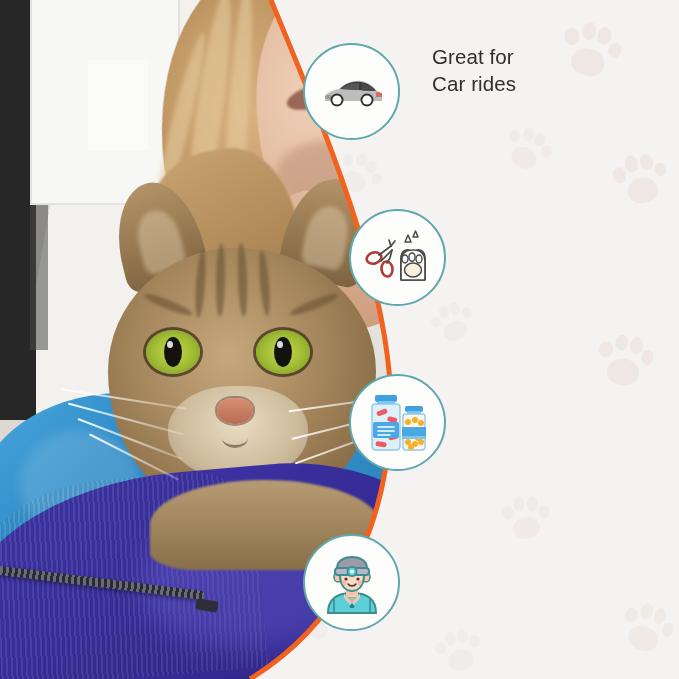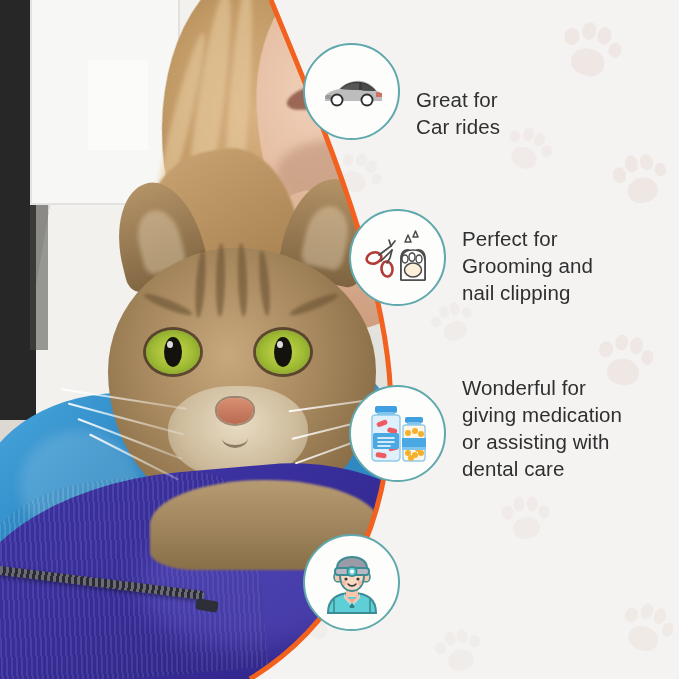--- a/index.html
+++ b/index.html
@@ -251,22 +251,22 @@
 
   
   .features {
     position:absolute; right:0; top:0;
     width:360px; height:679px;
     z-index:4;
   }
   .feature {
     position:absolute;
     display:flex;
-    align-items:flex-end;
-    gap:16px;
+    align-items:flex-start;
+    gap:32px;
   }
   .f1 { left:-16px; top:43px; }
   .f2 { left:30px;  top:209px; }
   .f3 { left:30px;  top:374px; }
   .f4 { left:-16px; top:534px; }
 
   .icon-circle {
     width:97px; height:97px;
     flex:0 0 97px;
     border-radius:50%;
@@ -474,23 +474,20 @@
           <ellipse cx="48" cy="42" rx="8.5" ry="7" fill="#fbefd9" stroke="#4a4a4a" stroke-width="1.5"></ellipse>
           <ellipse cx="40" cy="31" rx="3" ry="4" fill="#ffffff" stroke="#4a4a4a" stroke-width="1.4"></ellipse>
           <ellipse cx="47" cy="29" rx="3" ry="4.2" fill="#ffffff" stroke="#4a4a4a" stroke-width="1.4"></ellipse>
           <ellipse cx="54" cy="31" rx="3" ry="4" fill="#ffffff" stroke="#4a4a4a" stroke-width="1.4"></ellipse>
           <g stroke="#4a4a4a" stroke-width="1.5" fill="none" stroke-linejoin="round">
             <path d="M40 14 L43 7 L46 14 Z"></path>
             <path d="M48 9 L50.5 3 L53 9 Z"></path>
           </g>
         </svg>
       </div>
-      <div class="feature-text">Perfect for
-Grooming and
-nail clipping</div>
     </div>
 
     <div class="feature f3">
       <div class="icon-circle">
         <svg width="68" height="62" viewBox="0 0 68 62" aria-hidden="true">
           <rect x="11" y="3" width="22" height="7" rx="2" fill="#3f9fe0"></rect>
           <rect x="13" y="9" width="18" height="5" rx="1.5" fill="#7fc4ee"></rect>
           <path d="M8 15 C8 13 10 12 12 12 L32 12 C34 12 36 13 36 15 L36 54 C36 57 34 58 32 58 L12 58 C10 58 8 57 8 54 Z" fill="#dff0fb" stroke="#8fc9ea" stroke-width="1.4"></path>
           <g fill="#ef5b62">
             <rect x="12" y="20" width="11" height="5" rx="2.5" transform="rotate(-20 12 20)"></rect>
@@ -515,24 +512,20 @@
             <circle cx="44" cy="50" r="3"></circle>
               <circle cx="51" cy="52" r="3"></circle>
               <circle cx="57" cy="50" r="3"></circle>
             <circle cx="47" cy="55" r="3"></circle>
               <circle cx="54" cy="46" r="3"></circle>
           </g>
           <rect x="38" y="35" width="24" height="9" fill="#4aa8e3"></rect>
           <rect x="38" y="44" width="24" height="3" fill="#7fc4ee"></rect>
         </svg>
       </div>
-      <div class="feature-text">Wonderful for
-giving medication
-or assisting with
-dental care</div>
     </div>
 
     <div class="feature f4">
       <div class="icon-circle">
         <svg width="64" height="64" viewBox="0 0 64 64" aria-hidden="true">
           <path d="M8 62 C8 48 16 42 32 42 C48 42 56 48 56 62 Z" fill="#5ecfd6" stroke="#3c8d93" stroke-width="2"></path>
           <path d="M24 42 C26 50 38 50 40 42 L40 46 C36 54 28 54 24 46 Z" fill="#f3a98f"></path>
           <path d="M24 43 L32 52 L40 43 L40 47 L32 56 L24 47 Z" fill="#ffffff" opacity=".35"></path>
           <path d="M26 36 L38 36 L38 46 L26 46 Z" fill="#f7c6ab"></path>
           <ellipse cx="18" cy="26" rx="4" ry="5" fill="#f7c6ab" stroke="#3c8d93" stroke-width="1.6"></ellipse>

